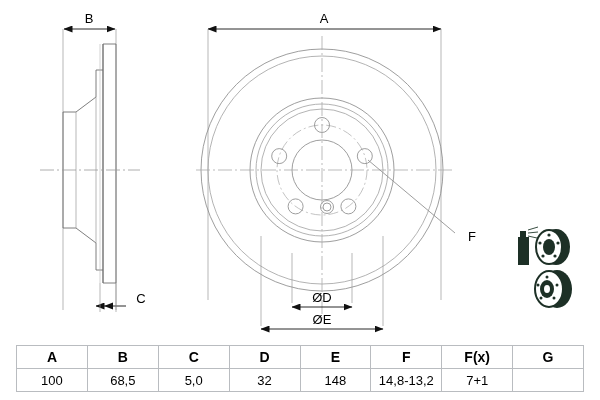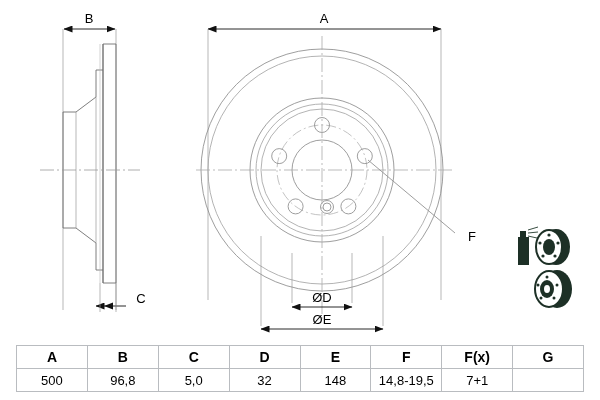--- a/index.html
+++ b/index.html
@@ -188,24 +188,24 @@
         <th>C</th>
         <th>D</th>
         <th>E</th>
         <th>F</th>
         <th>F(x)</th>
         <th>G</th>
       </tr>
     </thead>
     <tbody>
       <tr>
-        <td>500</td>
-        <td>96,8</td>
+        <td>100</td>
+        <td>68,5</td>
         <td>5,0</td>
         <td>32</td>
         <td>148</td>
-        <td>14,8-19,5</td>
+        <td>14,8-13,2</td>
         <td>7+1</td>
         <td></td>
       </tr>
     </tbody>
   </table>
 </div>
 
 </body></html>

